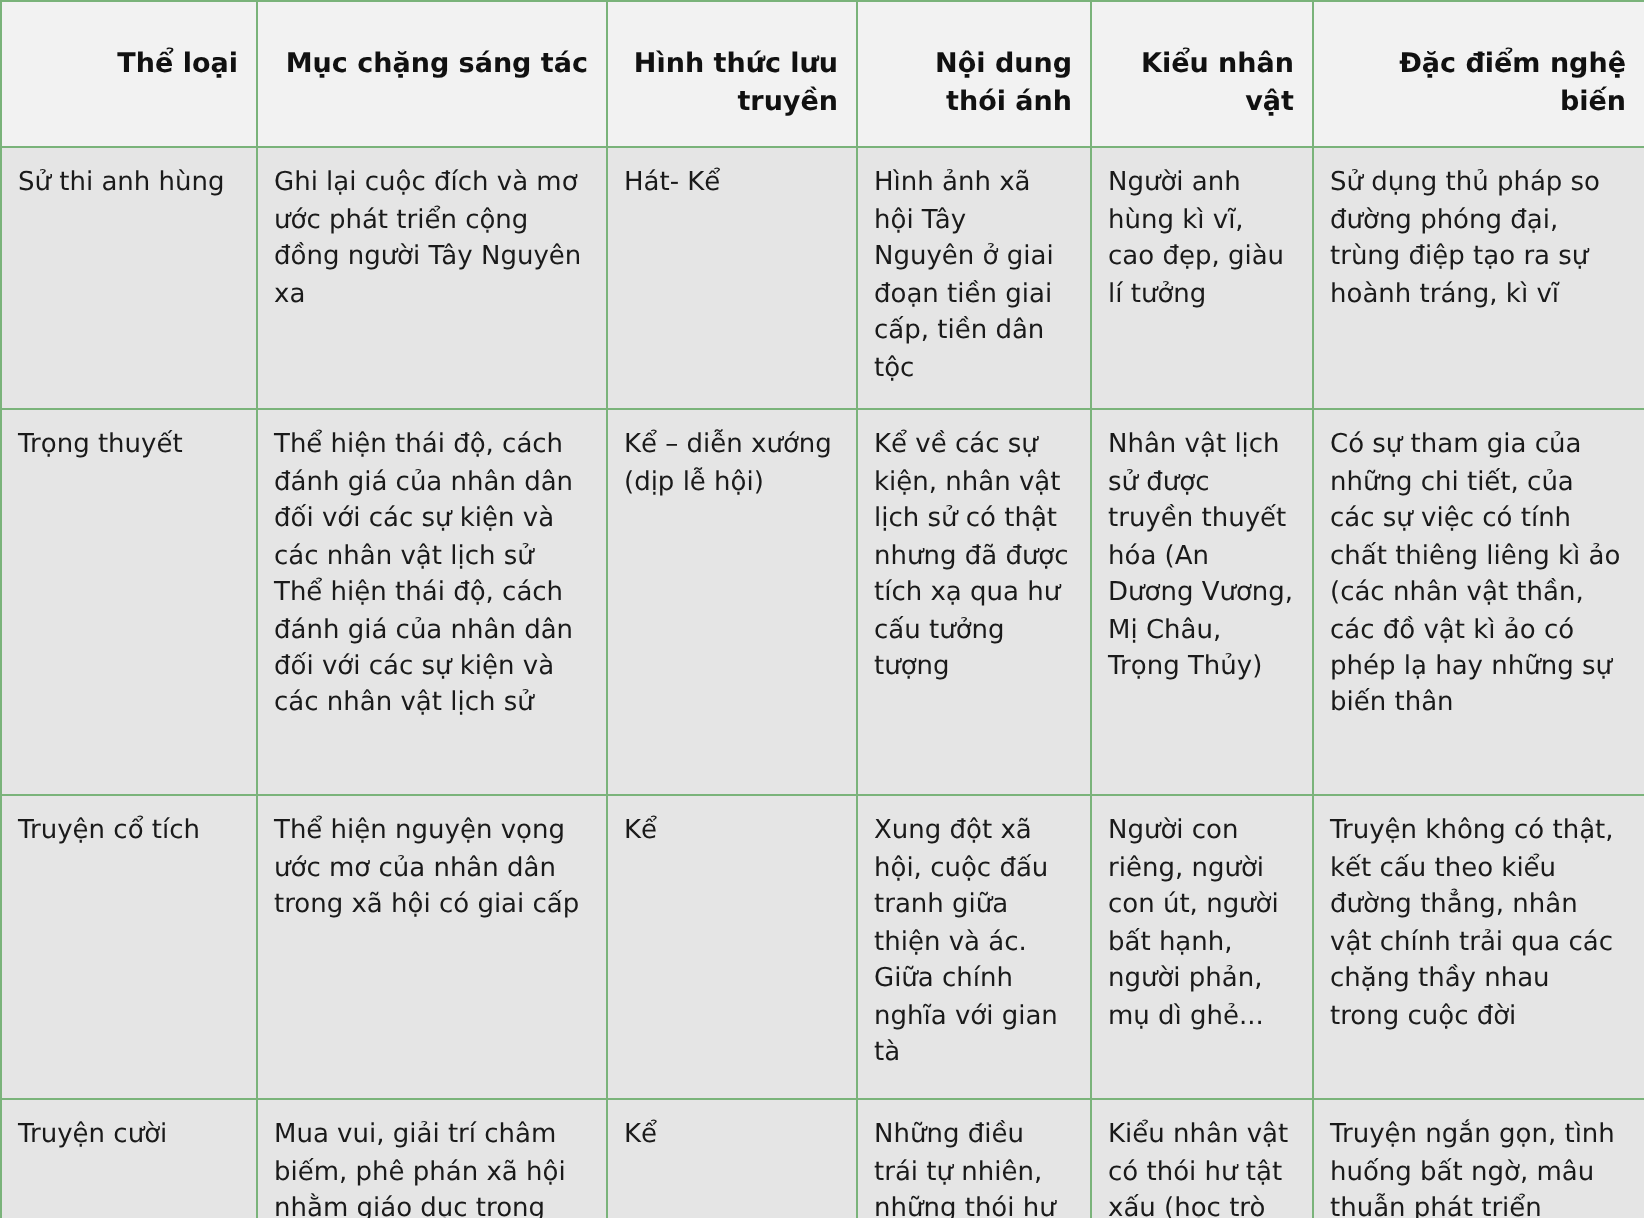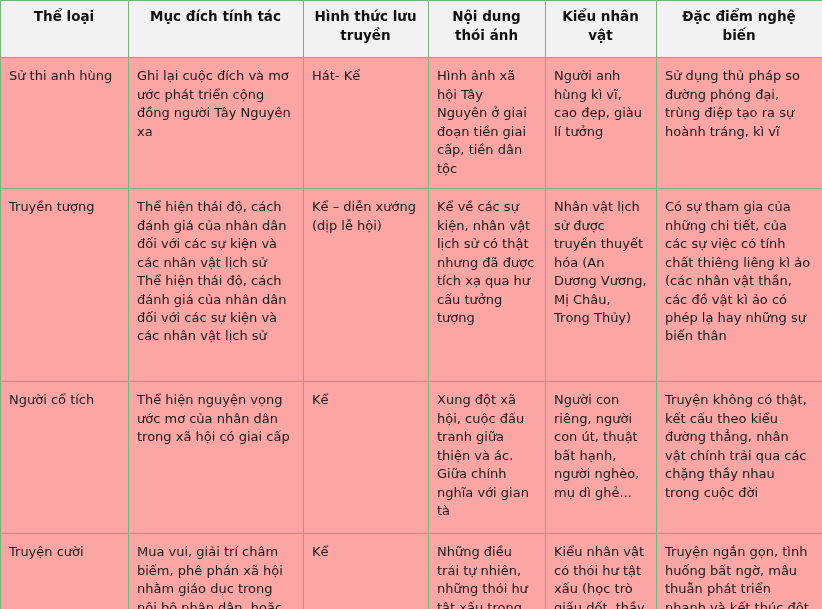--- a/index.html
+++ b/index.html
@@ -31,27 +31,27 @@
     border: 1px solid #7ab37a;
     vertical-align: top;
     padding: 9px 9px 9px 8px;
     line-height: 1.42;
     word-wrap: break-word;
   }
   table.genre-table th {
     background: #f2f2f2;
     font-weight: bold;
     font-size: 13.5px;
-    text-align: center;
+    text-align: right;
     color: #111111;
-    padding-top: 6px;
+    padding-top: 22px;
     padding-bottom: 12px;
   }
   table.genre-table td {
-    background: #fca5a5;
+    background: #e5e5e5;
     font-size: 13px;
     color: #1a1a1a;
   }
   
   col.c0 { width: 128px; }
   col.c1 { width: 175px; }
   col.c2 { width: 125px; }
   col.c3 { width: 117px; }
   col.c4 { width: 111px; }
   col.c5 { width: 166px; }
@@ -70,50 +70,50 @@
       <col class="c0">
         <col class="c1">
         <col class="c2">
         <col class="c3">
         <col class="c4">
         <col class="c5">
     </colgroup>
     <thead>
       <tr>
         <th>Thể loại</th>
-        <th>Mục đích tính tác</th>
+        <th>Mục chặng sáng tác</th>
         <th>Hình thức lưu truyền</th>
         <th>Nội dung thói ánh</th>
         <th>Kiểu nhân vật</th>
         <th>Đặc điểm nghệ biến</th>
       </tr>
     </thead>
     <tbody>
       <tr class="r0">
         <td>Sử thi anh hùng</td>
         <td>Ghi lại cuộc đích và mơ ước phát triển cộng đồng người Tây Nguyên xa</td>
         <td>Hát- Kể</td>
         <td>Hình ảnh xã hội Tây Nguyên ở giai đoạn tiền giai cấp, tiền dân tộc</td>
         <td>Người anh hùng kì vĩ, cao đẹp, giàu lí tưởng</td>
         <td>Sử dụng thủ pháp so đường phóng đại, trùng điệp tạo ra sự hoành tráng, kì vĩ</td>
       </tr>
       <tr class="r1">
-        <td>Truyền tượng</td>
+        <td>Trọng thuyết</td>
         <td>Thể hiện thái độ, cách đánh giá của nhân dân đối với các sự kiện và các nhân vật lịch sử Thể hiện thái độ, cách đánh giá của nhân dân đối với các sự kiện và các nhân vật lịch sử</td>
         <td>Kể – diễn xướng (dịp lễ hội)</td>
         <td>Kể về các sự kiện, nhân vật lịch sử có thật nhưng đã được tích xạ qua hư cấu tưởng tượng</td>
         <td>Nhân vật lịch sử được truyền thuyết hóa (An Dương Vương, Mị Châu, Trọng Thủy)</td>
         <td>Có sự tham gia của những chi tiết, của các sự việc có tính chất thiêng liêng kì ảo (các nhân vật thần, các đồ vật kì ảo có phép lạ hay những sự biến thân</td>
       </tr>
       <tr class="r2">
-        <td>Người cổ tích</td>
+        <td>Truyện cổ tích</td>
         <td>Thể hiện nguyện vọng ước mơ của nhân dân trong xã hội có giai cấp</td>
         <td>Kể</td>
         <td>Xung đột xã hội, cuộc đấu tranh giữa thiện và ác. Giữa chính nghĩa với gian tà</td>
-        <td>Người con riêng, người con út, thuật bất hạnh, người nghèo, mụ dì ghẻ...</td>
+        <td>Người con riêng, người con út, người bất hạnh, người phản, mụ dì ghẻ...</td>
         <td>Truyện không có thật, kết cấu theo kiểu đường thẳng, nhân vật chính trải qua các chặng thầy nhau trong cuộc đời</td>
       </tr>
       <tr class="r3">
         <td>Truyện cười</td>
         <td>Mua vui, giải trí châm biếm, phê phán xã hội nhằm giáo dục trong nội bộ nhân dân, hoặc lên án, tố cáo giai cấp thống trị</td>
         <td>Kể</td>
         <td>Những điều trái tự nhiên, những thói hư tật xấu trong xã hội</td>
         <td>Kiểu nhân vật có thói hư tật xấu (học trò giấu dốt, thầy lí tham tiền...)</td>
         <td>Truyện ngắn gọn, tình huống bất ngờ, mâu thuẫn phát triển nhanh và kết thúc đột ngột để gây cười</td>
       </tr>

